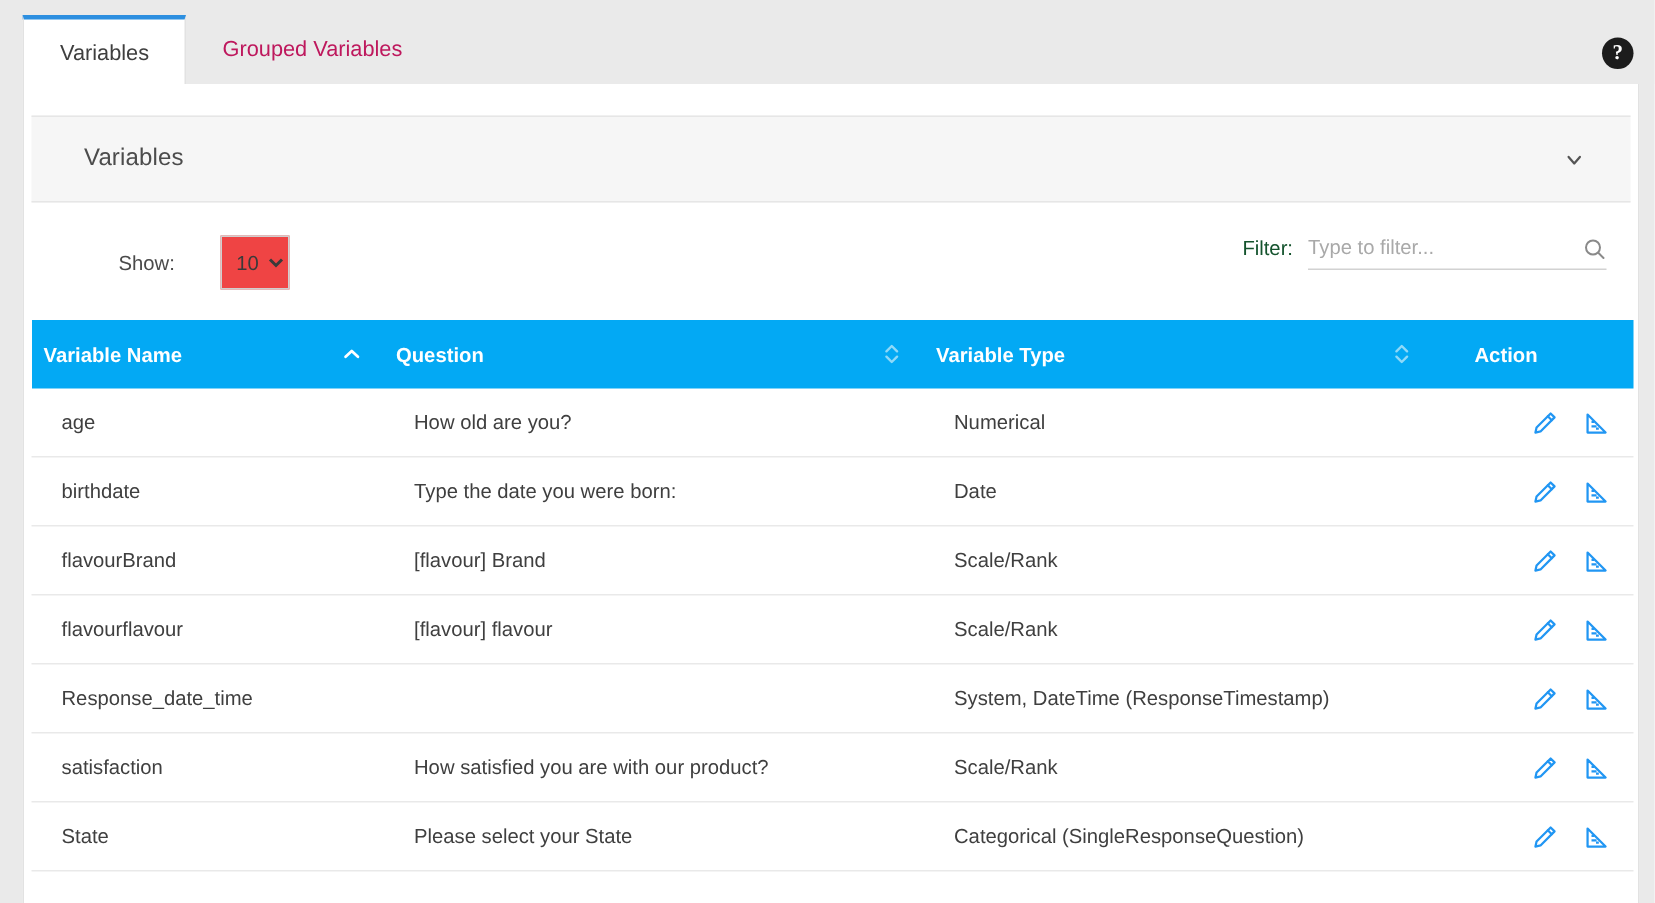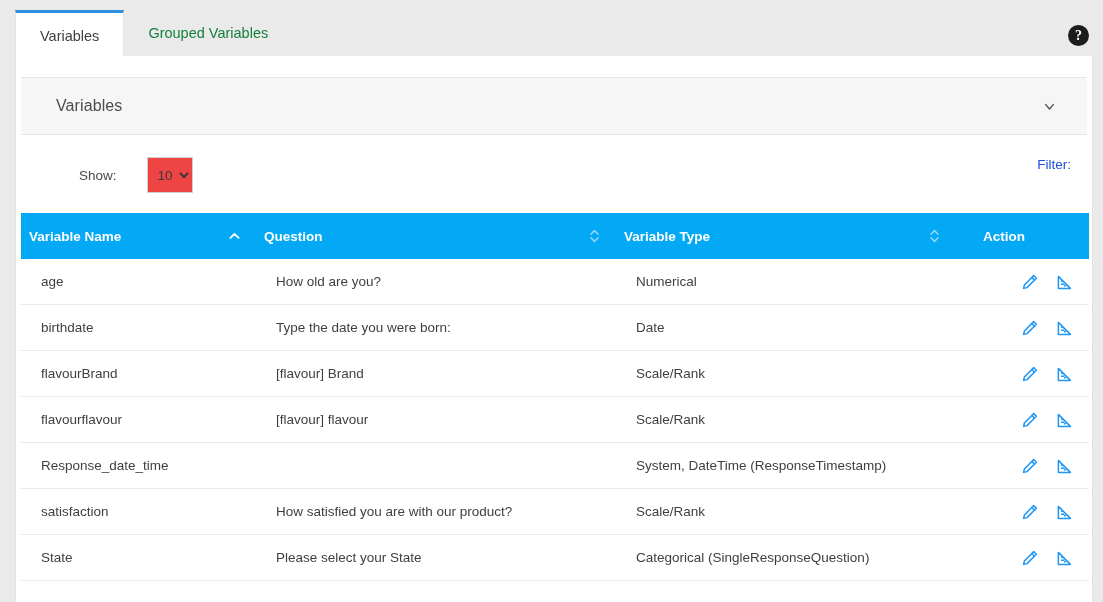--- a/index.html
+++ b/index.html
@@ -38,21 +38,21 @@
     display: flex;
     align-items: stretch;
     height: 46px;
   }
   .tab {
     display: flex;
     align-items: center;
     justify-content: center;
     padding: 0 24px;
     font-size: 14.5px;
-    color: #15803d;
+    color: #be185d;
     background: #eaeaea;
     cursor: pointer;
     box-sizing: border-box;
     height: 46px;
     line-height: 46px;
     white-space: nowrap;
   }
   .tab.active {
     background: #ffffff;
     color: #3f3f3f;
@@ -157,21 +157,21 @@
   .filter-group {
     position: absolute;
     right: 16px;
     top: 22px;
     display: flex;
     align-items: flex-end;
     gap: 10px;
   }
   .filter-label {
     font-size: 13.5px;
-    color: #1d4ed8;
+    color: #14532d;
     padding-bottom: 7px;
   }
   .filter-box {
     position: relative;
     width: 199px;
     border-bottom: 1px solid #d2d2d2;
     display: flex;
     align-items: center;
   }
   .filter-input {
@@ -306,20 +306,29 @@
         <select class="show-select">
           <option>10</option>
           <option>25</option>
           <option>50</option>
           <option>100</option>
         </select>
       </div>
 
       <div class="filter-group">
         <span class="filter-label">Filter:</span>
+        <div class="filter-box">
+          <input class="filter-input" type="text" placeholder="Type to filter..." style="">
+          <span class="search-icon">
+            <svg width="16" height="16" viewBox="0 0 24 24" fill="none" stroke="#8a8a8a" stroke-width="2" stroke-linecap="round">
+              <circle cx="10.5" cy="10.5" r="7"></circle>
+              <line x1="15.8" y1="15.8" x2="21" y2="21"></line>
+            </svg>
+          </span>
+        </div>
       </div>
     </div>
 
     <div class="tablewrap">
       <table class="vartable">
         <colgroup>
           <col class="col-name">
             <col class="col-q">
             <col class="col-type">
             <col class="col-act">

